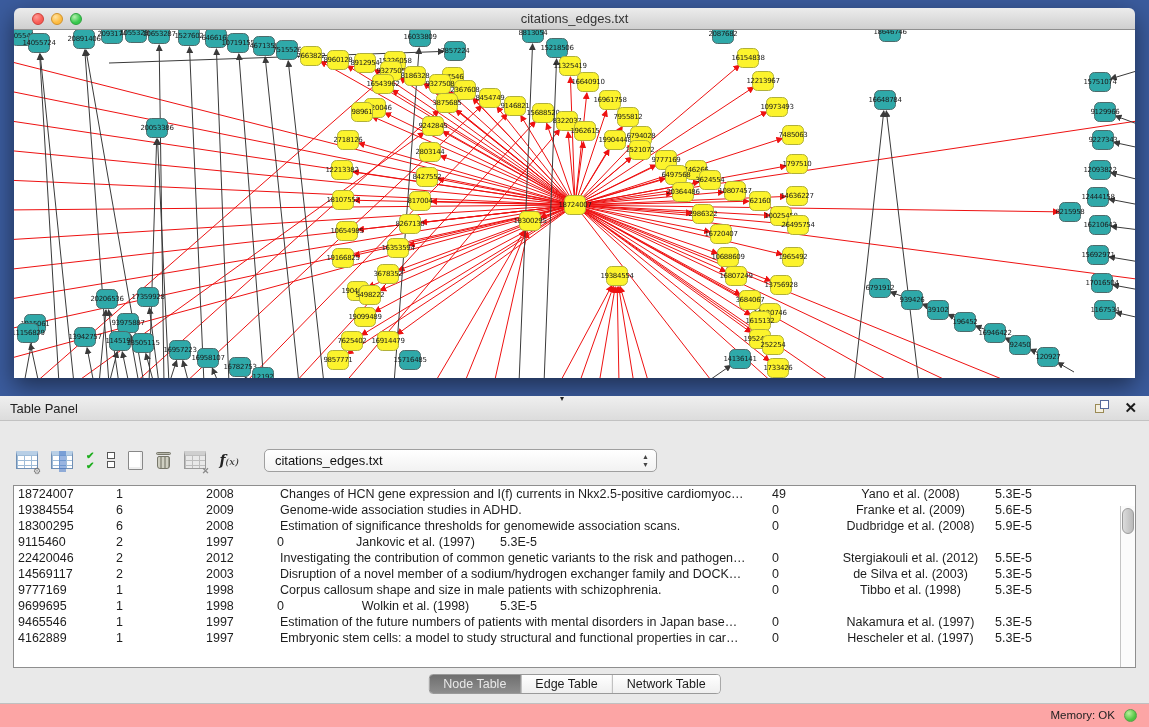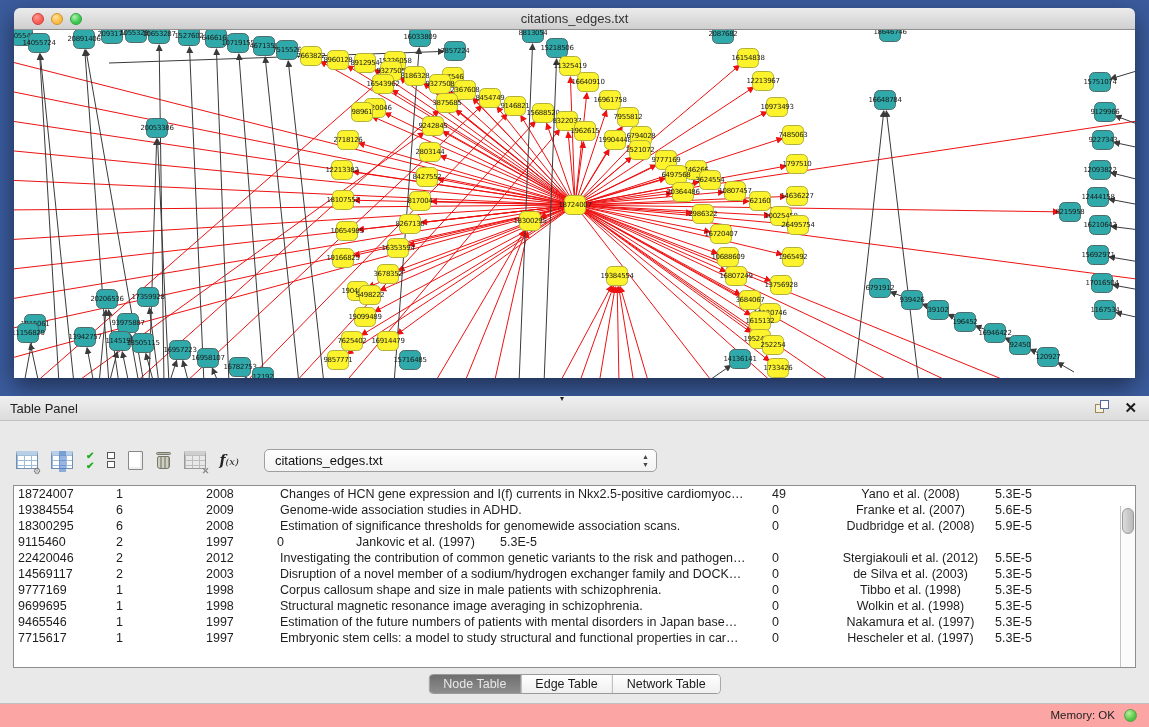--- a/index.html
+++ b/index.html
@@ -587,21 +587,21 @@
             <div class="td c4">49</div>
             <div class="td c5">Yano et al. (2008)</div>
             <div class="td c6">5.3E-5</div>
           </div>
           <div class="tr">
             <div class="td c0">19384554</div>
             <div class="td c1">6</div>
             <div class="td c2">2009</div>
             <div class="td c3">Genome-wide association studies in ADHD.</div>
             <div class="td c4">0</div>
-            <div class="td c5">Franke et al. (2007)</div>
+            <div class="td c5">Franke et al. (2009)</div>
             <div class="td c6">5.6E-5</div>
           </div>
           <div class="tr">
             <div class="td c0">18300295</div>
             <div class="td c1">6</div>
             <div class="td c2">2008</div>
             <div class="td c3">Estimation of significance thresholds for genomewide association scans.</div>
             <div class="td c4">0</div>
             <div class="td c5">Dudbridge et al. (2008)</div>
             <div class="td c6">5.9E-5</div>
@@ -638,36 +638,35 @@
             <div class="td c2">1998</div>
             <div class="td c3">Corpus callosum shape and size in male patients with schizophrenia.</div>
             <div class="td c4">0</div>
             <div class="td c5">Tibbo et al. (1998)</div>
             <div class="td c6">5.3E-5</div>
           </div>
           <div class="tr">
             <div class="td c0">9699695</div>
             <div class="td c1">1</div>
             <div class="td c2">1998</div>
-            <div class="td c3">Structural magnetic resonance image averaging in schizophrenia.</div>
             <div class="td c4">0</div>
             <div class="td c5">Wolkin et al. (1998)</div>
             <div class="td c6">5.3E-5</div>
           </div>
           <div class="tr">
             <div class="td c0">9465546</div>
             <div class="td c1">1</div>
             <div class="td c2">1997</div>
             <div class="td c3">Estimation of the future numbers of patients with mental disorders in Japan base…</div>
             <div class="td c4">0</div>
             <div class="td c5">Nakamura et al. (1997)</div>
             <div class="td c6">5.3E-5</div>
           </div>
           <div class="tr">
-            <div class="td c0">7715617</div>
+            <div class="td c0">4162889</div>
             <div class="td c1">1</div>
             <div class="td c2">1997</div>
             <div class="td c3">Embryonic stem cells: a model to study structural and functional properties in car…</div>
             <div class="td c4">0</div>
             <div class="td c5">Hescheler et al. (1997)</div>
             <div class="td c6">5.3E-5</div>
           </div>
         </div>
       <div class="vscroll">
         <div class="vthumb"></div>

